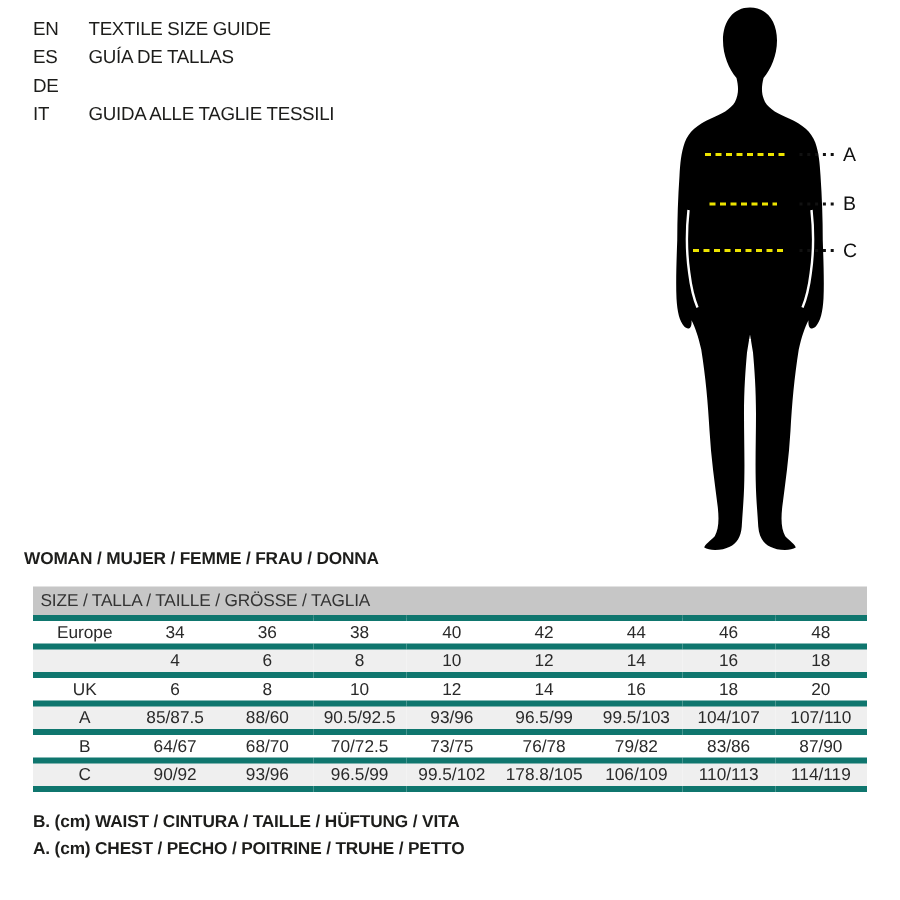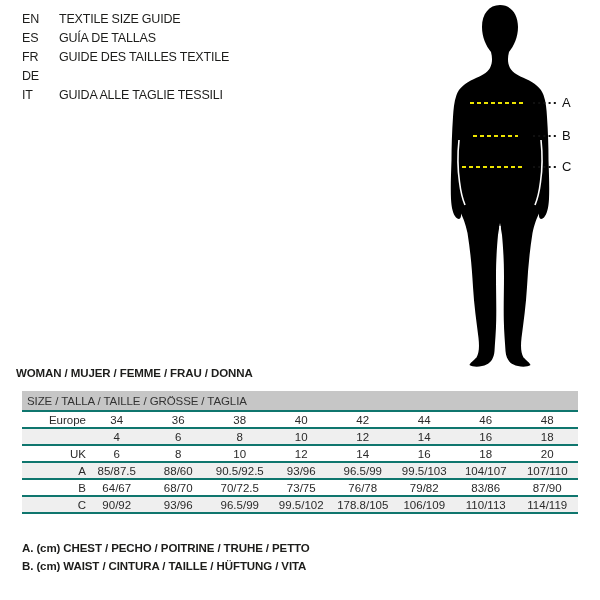--- a/index.html
+++ b/index.html
@@ -35,43 +35,39 @@
   
   table.size-table{
     position:absolute;left:22px;top:391px;width:556px;
     border-collapse:collapse;table-layout:fixed;font-size:11.5px;color:#2a2a2a;
   }
   table.size-table th{
     background:var(--header-bg);font-weight:normal;text-align:left;
     height:19px;padding:0 0 0 5px;font-size:11.5px;color:#333;letter-spacing:-0.1px;white-space:nowrap;
   }
   table.size-table td{height:15px;padding:0;text-align:center;white-space:nowrap;}
-  table.size-table td.row-label{text-align:right;padding-left:5px;}
-  table.size-table tr{border-bottom:2px solid #0f766e;}
+  table.size-table td.row-label{text-align:center;padding-left:5px;}
+  table.size-table tr{border-bottom:4px solid #0f766e;}
   table.size-table tr.stripe td{background:var(--stripe-bg);}
   col.label-col{width:64px;}
   
   .legend-block{position:absolute;left:22px;top:539px;font-weight:bold;font-size:11.5px;letter-spacing:-0.1px;}
   .legend-line{height:18px;line-height:18px;white-space:nowrap;}
 </style>
 </head>
 <body>
 
 <div class="lang-block">
   <div class="lang-row">
     <span class="lang-code">EN</span>
     <span class="lang-text">TEXTILE SIZE GUIDE</span>
   </div>
   <div class="lang-row">
     <span class="lang-code">ES</span>
     <span class="lang-text">GUÍA DE TALLAS</span>
-  </div>
-  <div class="lang-row">
-    <span class="lang-code">FR</span>
-    <span class="lang-text">GUIDE DES TAILLES TEXTILE</span>
   </div>
   <div class="lang-row">
     <span class="lang-code">DE</span>
   </div>
   <div class="lang-row">
     <span class="lang-code">IT</span>
     <span class="lang-text">GUIDA ALLE TAGLIE TESSILI</span>
   </div>
 </div>
 
@@ -220,15 +216,15 @@
       <td>99.5/102</td>
       <td>178.8/105</td>
       <td>106/109</td>
       <td>110/113</td>
       <td>114/119</td>
     </tr>
   </tbody>
 </table>
 
 <div class="legend-block">
+  <div class="legend-line">B. (cm) WAIST / CINTURA / TAILLE / HÜFTUNG / VITA</div>
   <div class="legend-line">A. (cm) CHEST / PECHO / POITRINE / TRUHE / PETTO</div>
-  <div class="legend-line">B. (cm) WAIST / CINTURA / TAILLE / HÜFTUNG / VITA</div>
 </div>
 
 </body></html>

